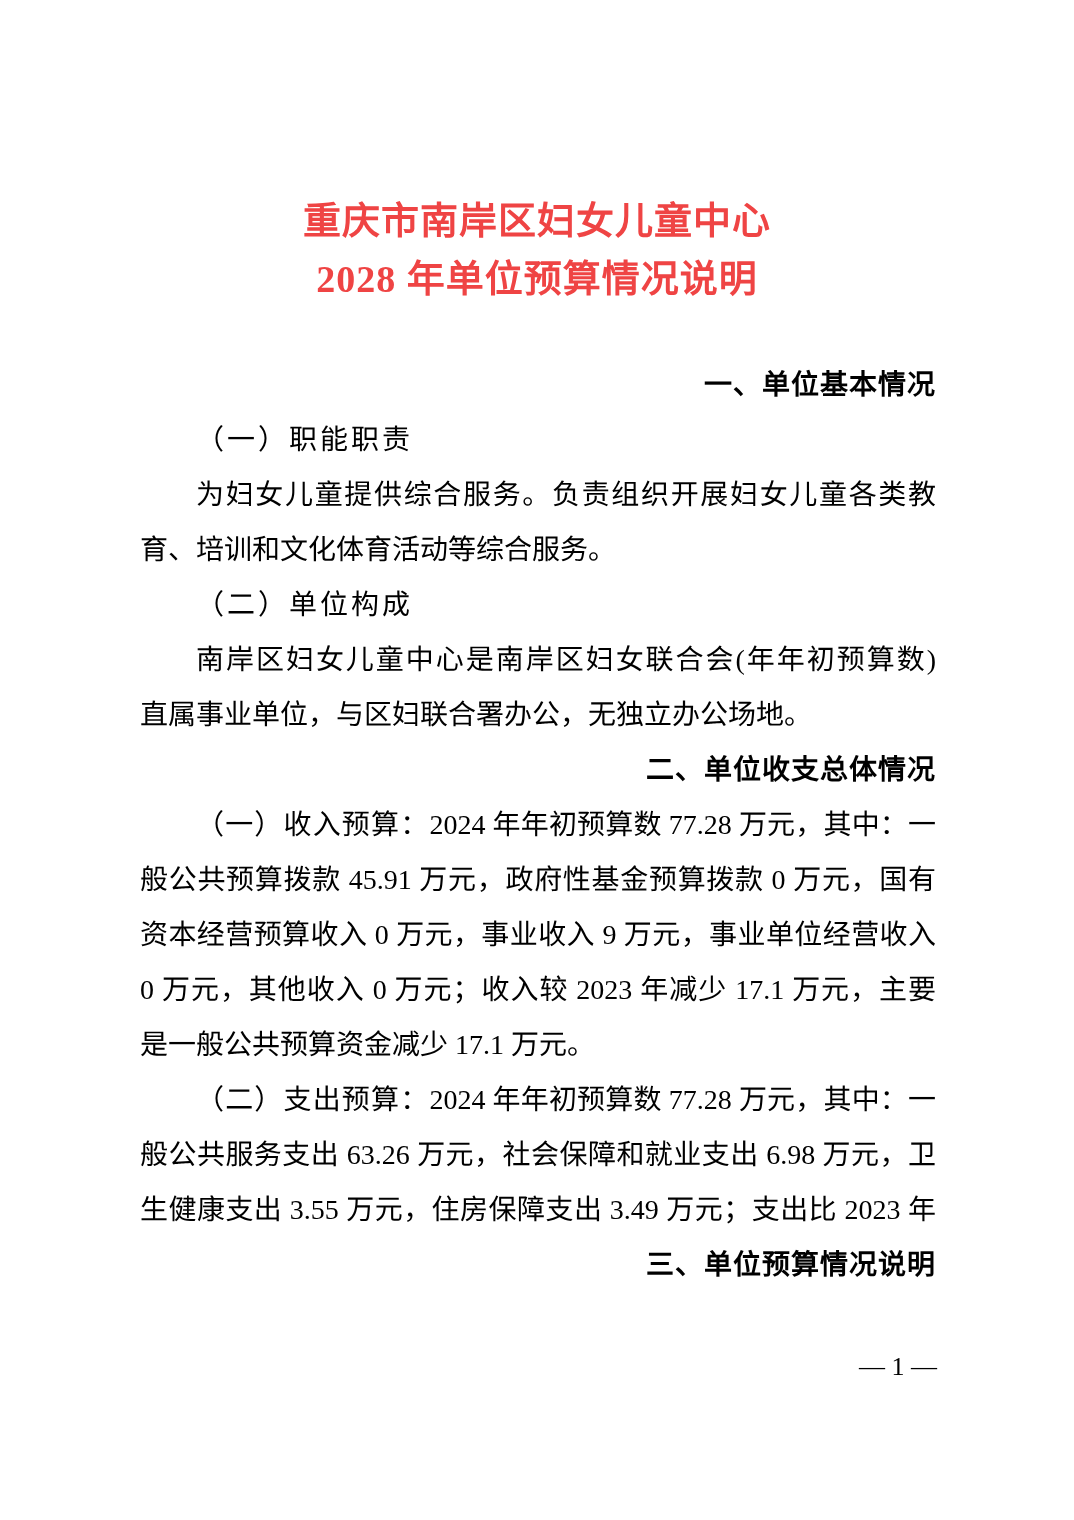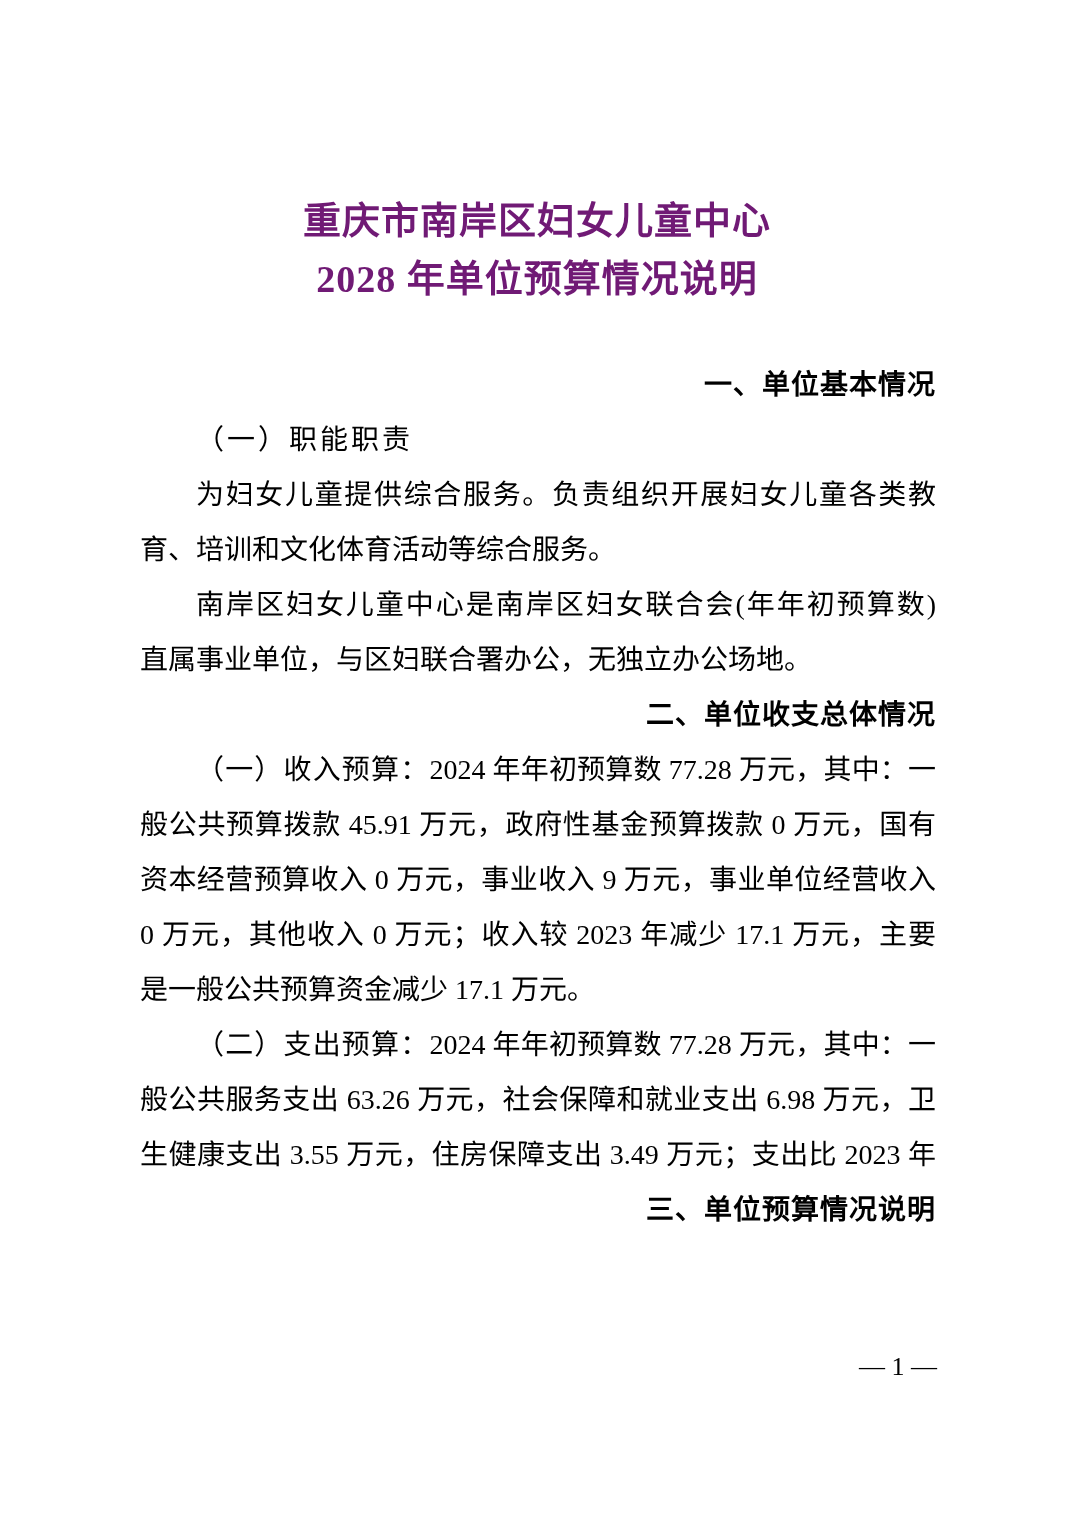--- a/index.html
+++ b/index.html
@@ -20,21 +20,21 @@
     position: absolute;
     top: 192px;
     left: 0;
     right: 0;
     text-align: center;
     font-family: "Liberation Serif", "DejaVu Serif", serif;
     font-weight: bold;
     font-size: 38px;
     line-height: 58px;
     letter-spacing: 1px;
-    color: #701a75;
+    color: #ef4444;
   }
   .content {
     position: absolute;
     top: 357px;
     left: 140px;
     width: 796px;
     font-size: 28px;
     line-height: 55px;
     color: #000000;
   }
@@ -84,20 +84,21 @@
   <div class="title-block">
     <div>重庆市南岸区妇女儿童中心</div>
     <div>2028 年单位预算情况说明</div>
   </div>
 
   <div class="content">
     <div class="line h ind">一、单位基本情况</div>
     <div class="line sub ind">（一）职能职责</div>
     <div class="line ind j">为妇女儿童提供综合服务。负责组织开展妇女儿童各类教</div>
     <div class="line">育、培训和文化体育活动等综合服务。</div>
+    <div class="line sub ind">（二）单位构成</div>
     <div class="line ind j">南岸区妇女儿童中心是南岸区妇女联合会(年年初预算数)</div>
     <div class="line">直属事业单位，与区妇联合署办公，无独立办公场地。</div>
     <div class="line h ind">二、单位收支总体情况</div>
     <div class="line ind j">
       <span class="lead">（一）收入预算：</span><span>2024 年年初预算数 77.28 万元，其中：一</span>
     </div>
     <div class="line j">般公共预算拨款 45.91 万元，政府性基金预算拨款 0 万元，国有</div>
     <div class="line j">资本经营预算收入 0 万元，事业收入 9 万元，事业单位经营收入</div>
     <div class="line j">0 万元，其他收入 0 万元；收入较 2023 年减少 17.1 万元，主要</div>
     <div class="line">是一般公共预算资金减少 17.1 万元。</div>

